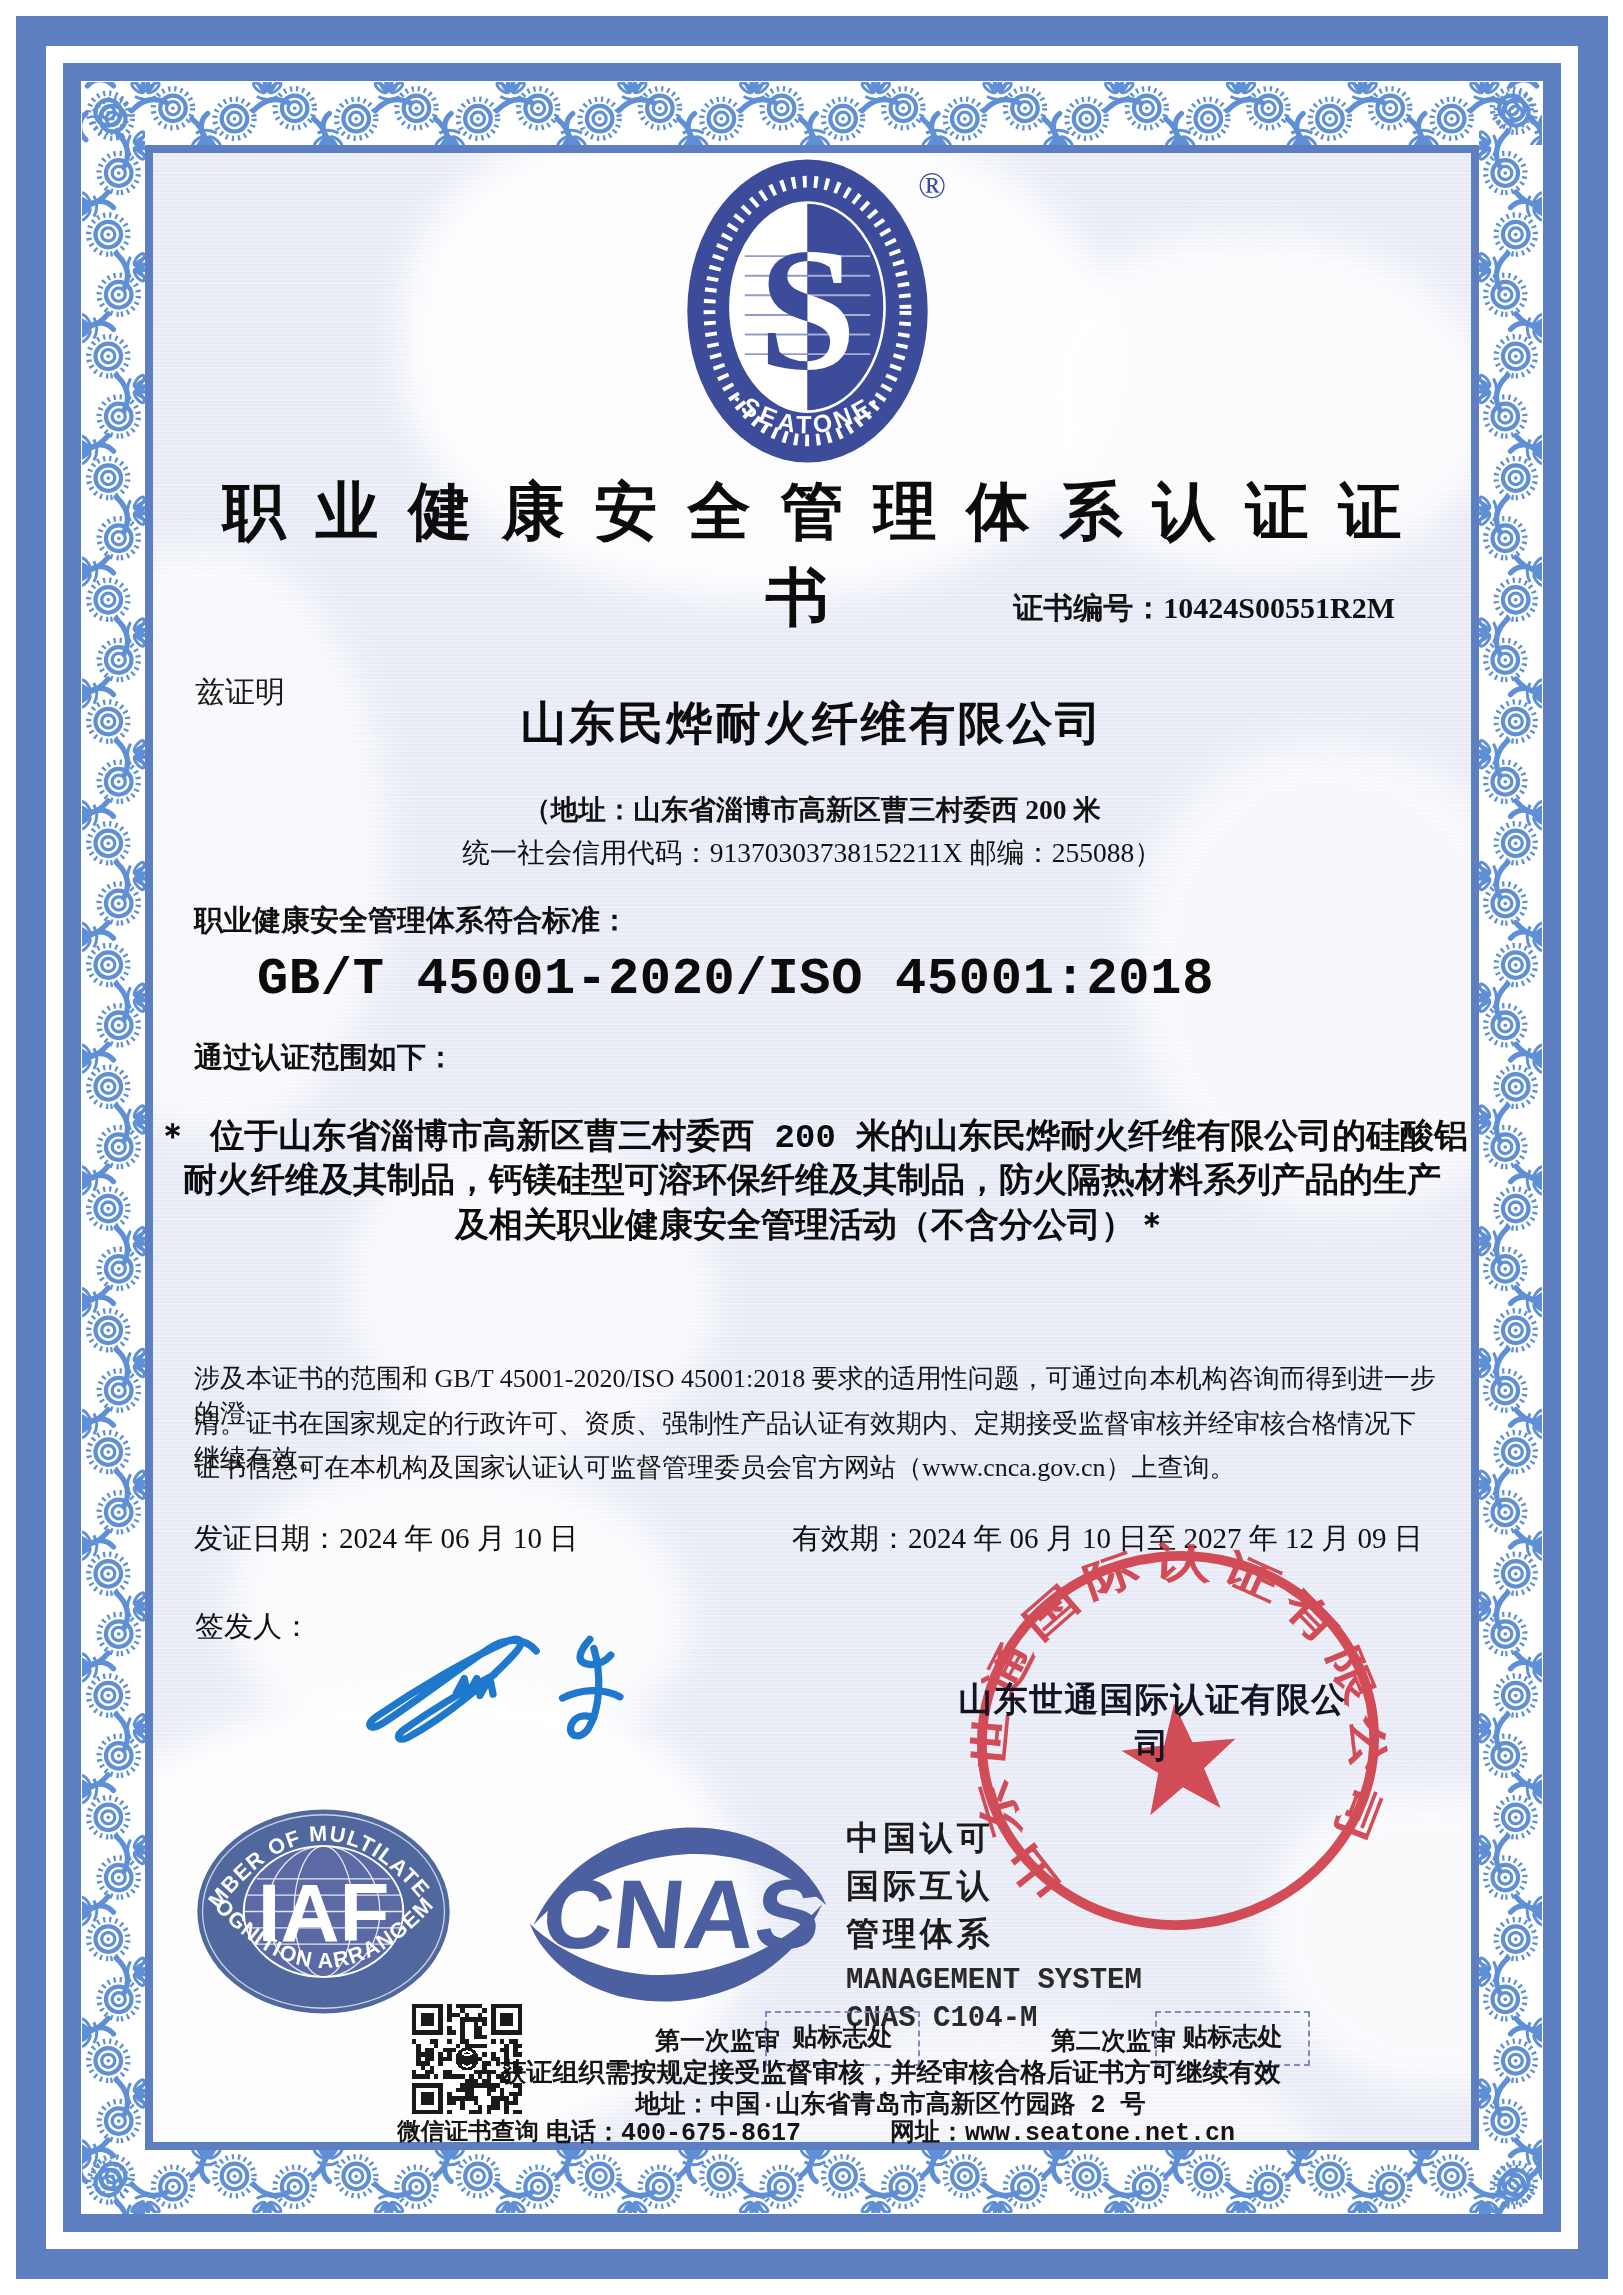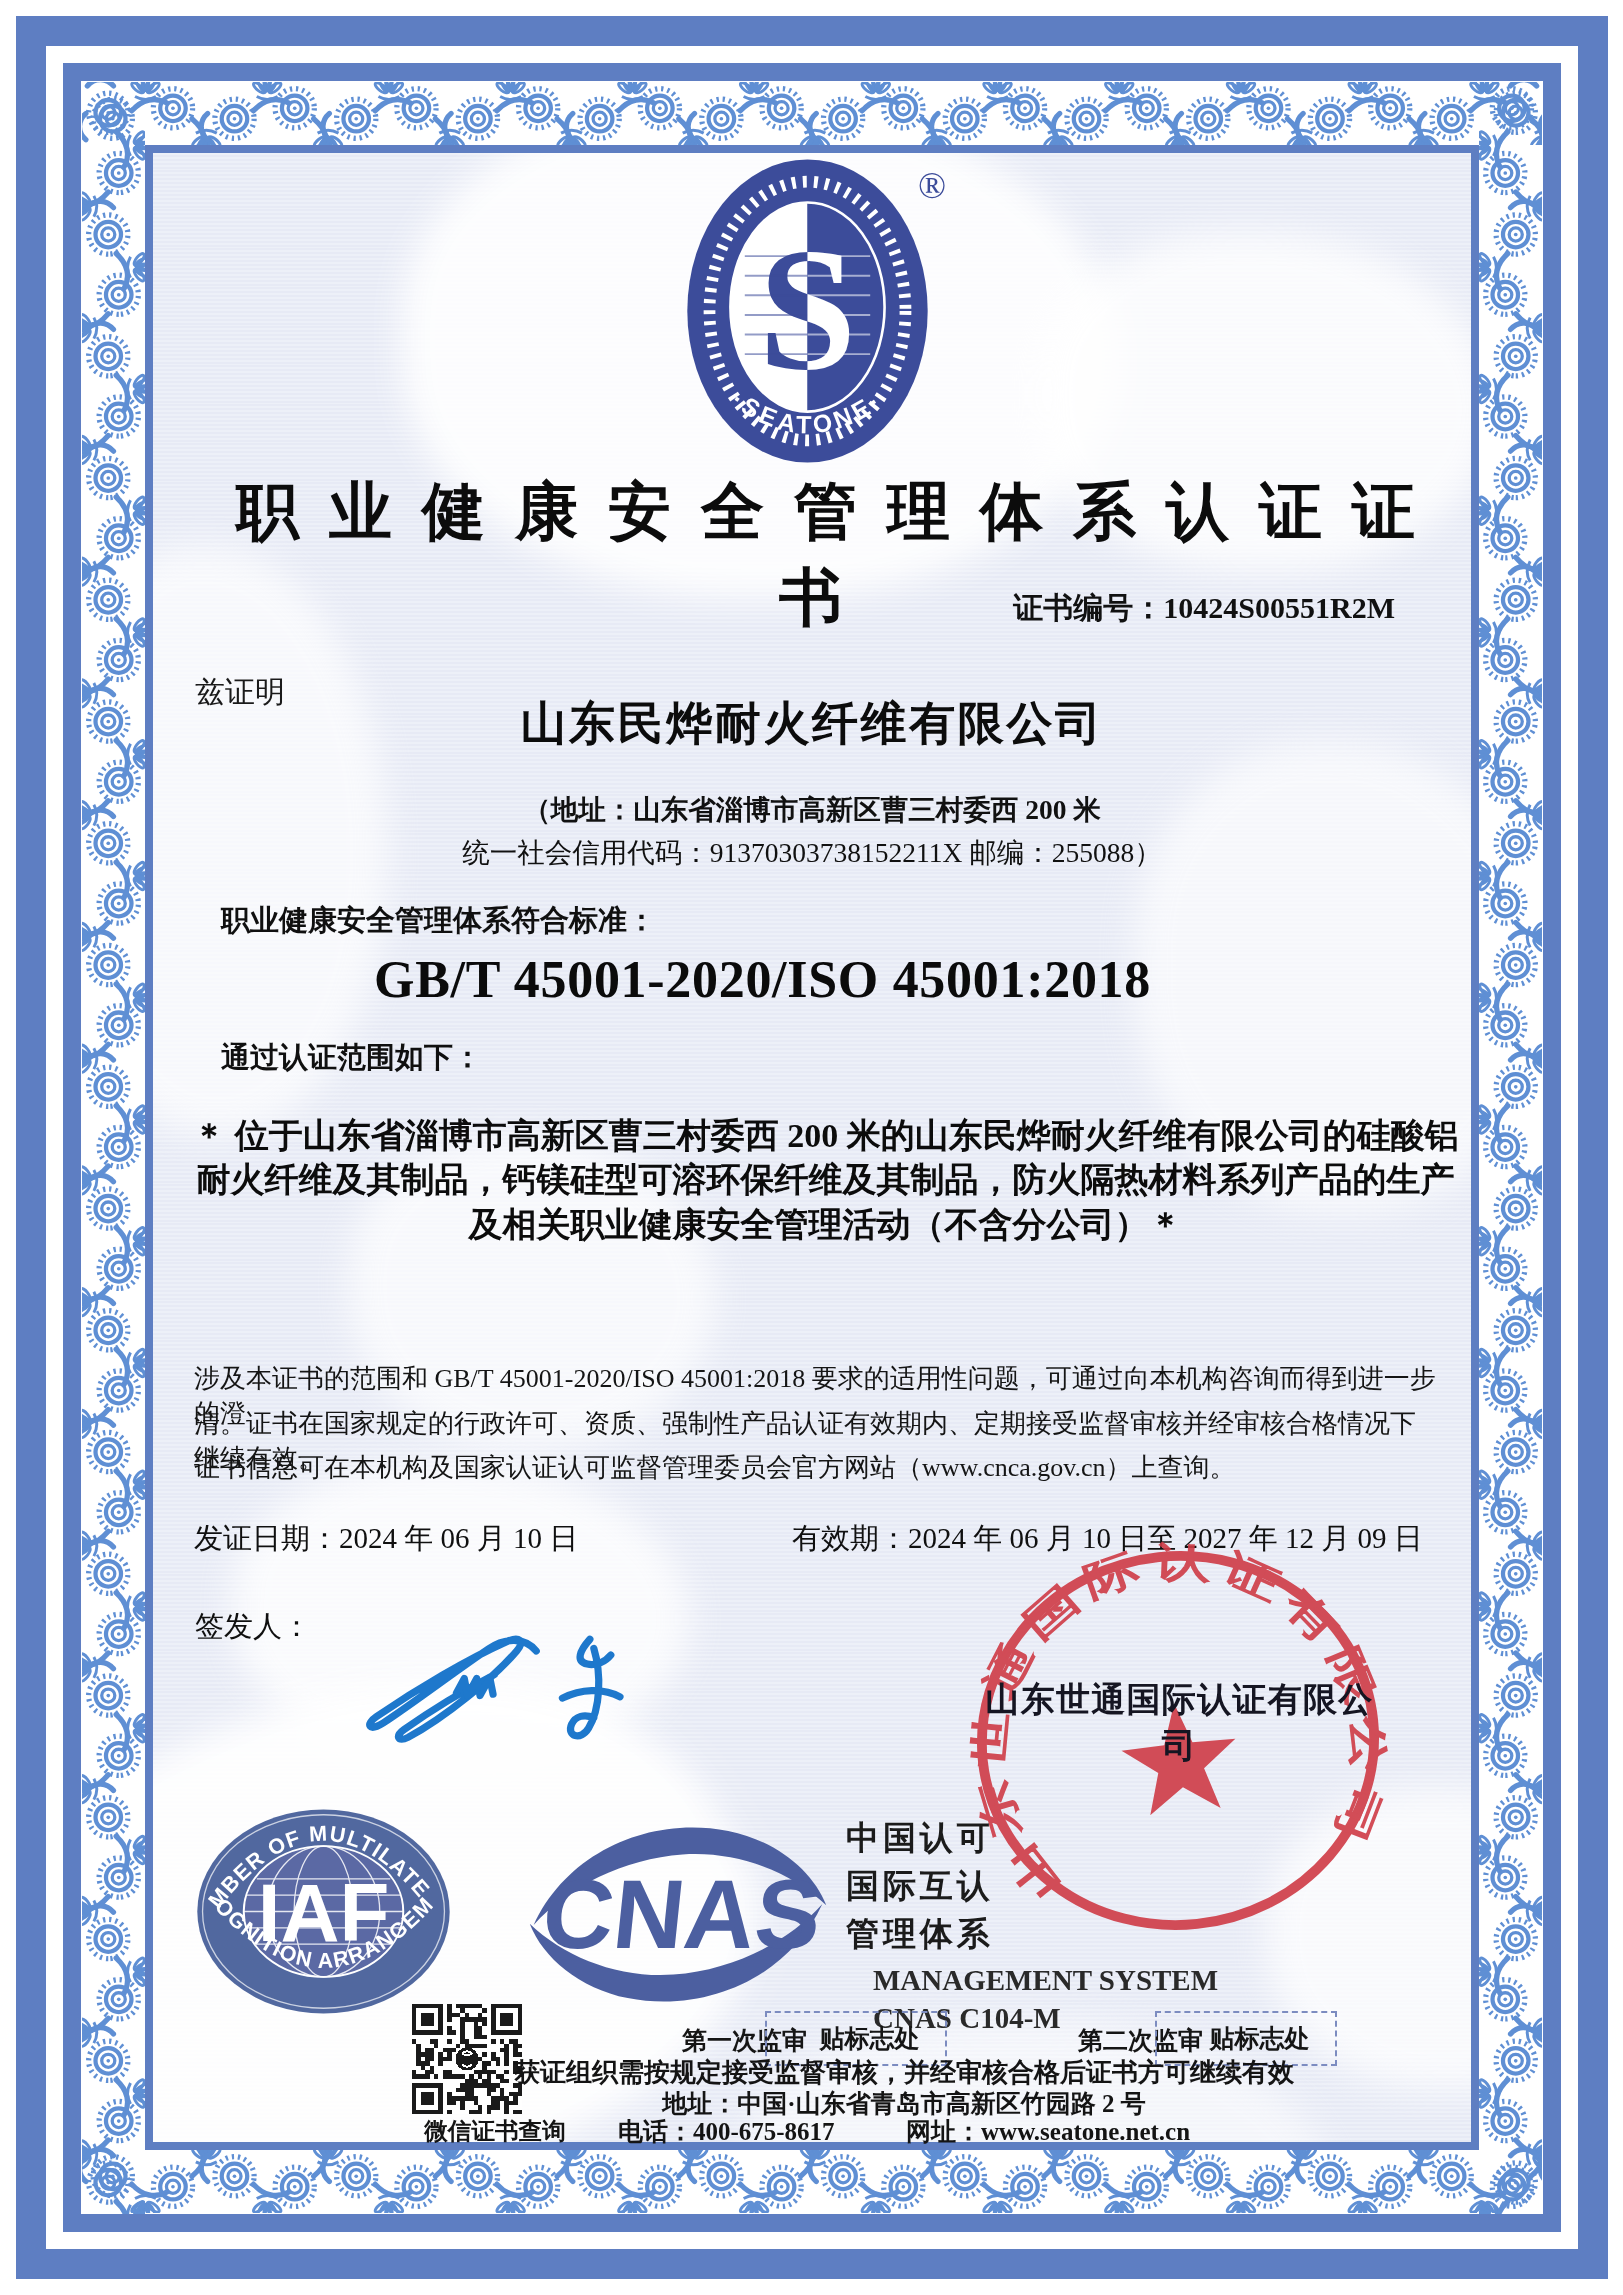--- a/index.html
+++ b/index.html
@@ -9,21 +9,21 @@
   
   .band1{position:absolute;inset:16.4px;border:30px solid #5e7ec2;}
   .band2{position:absolute;inset:63px;border:18.3px solid #5e7ec2;}
   .band3{position:absolute;inset:145px;border:8.5px solid #5e7ec2;}
   
   .content-bg{position:absolute;inset:153px;overflow:hidden;
       background:repeating-linear-gradient(0deg,#e7eaf5 0 2px,#edf0f8 2px 3.9px);}
   .blob{position:absolute;background:#ffffff;filter:blur(17px);opacity:.9;border-radius:45% 55% 50% 50%;}
   
   .serif{font-family:"Liberation Serif",serif;}
-  .sans{font-family:Liberation Serif, serif;padding-left:27px;}
+  .sans{font-family:Liberation Mono, monospace;}
   .title{top:469px;left:153px;right:153px;text-align:center;font-size:63px;font-weight:bold;
          letter-spacing:30px;text-indent:30px;color:#0c0c0c;}
   .certno{top:588px;right:229px;font-size:30px;font-weight:bold;color:#111;}
   .certify{top:672px;left:195px;font-size:30px;color:#1a1a1a;}
   .company{top:693px;left:153px;right:153px;text-align:center;font-size:46px;font-weight:bold;color:#0c0c0c;letter-spacing:2.6px;}
   .addr1{top:792px;left:153px;right:153px;text-align:center;font-size:27.5px;font-weight:bold;color:#111;}
   .addr2{top:835px;left:153px;right:153px;text-align:center;font-size:27.5px;font-weight:normal;color:#111;}
   .stdlabel{top:901px;left:194px;font-size:29px;font-weight:bold;color:#101010;}
   .stdline{top:950px;left:153px;width:1165px;text-align:center;font-size:52px;font-weight:bold;color:#0b0b0b;letter-spacing:0.7px;}
   .scopelabel{top:1038px;left:194px;font-size:29px;font-weight:bold;color:#101010;text-align:right;}

